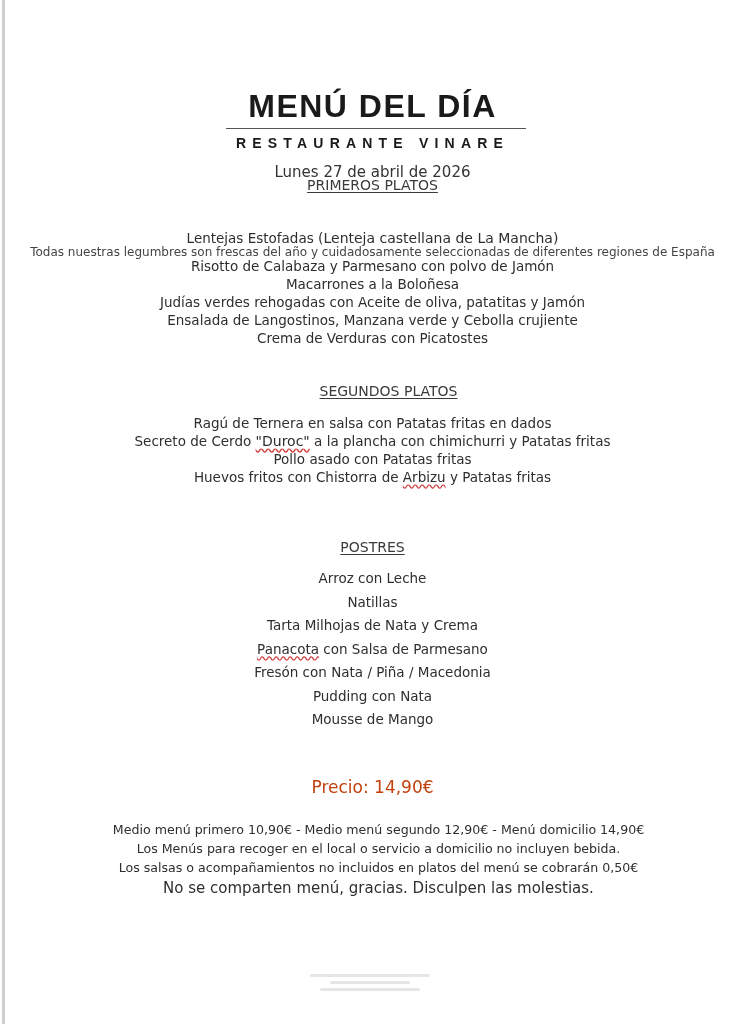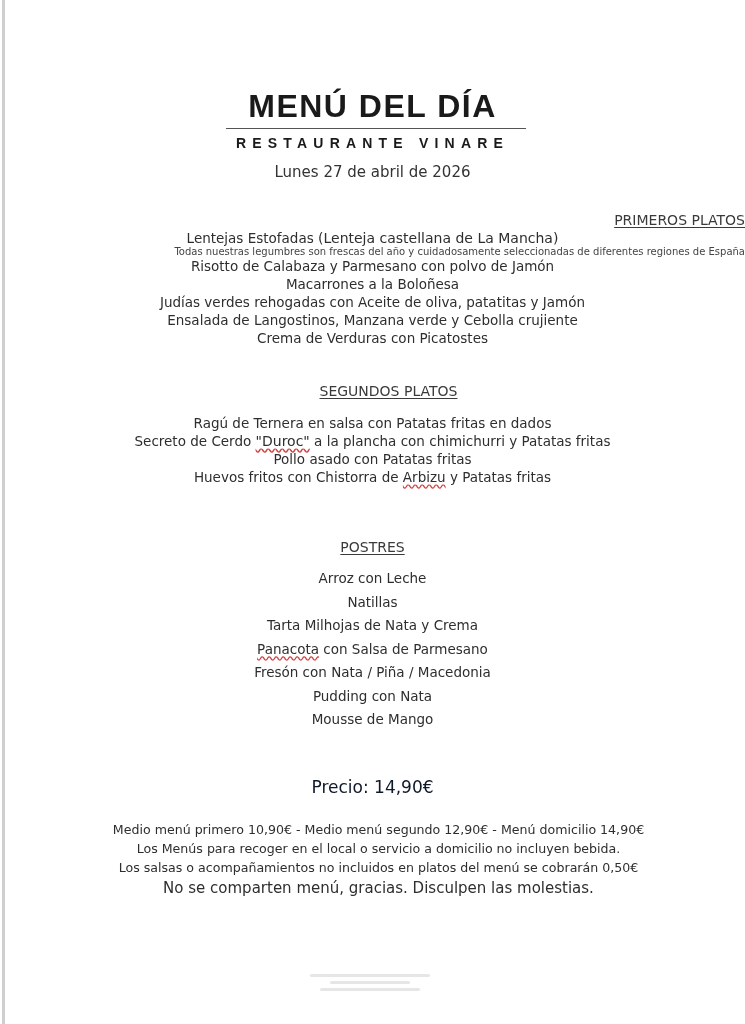--- a/index.html
+++ b/index.html
@@ -17,42 +17,42 @@
   .subtitle {
     position:absolute; left:0; width:745px; top:135px;
     font-family:"Liberation Sans", sans-serif; font-weight:bold; font-size:14px; letter-spacing:6.2px; color:#1a1a1a;
   }
   .date { position:absolute; left:0; width:745px; top:163px; font-size:15px; color:#333; }
   .heading { position:absolute; left:0; width:745px; font-size:14px; color:#3a3a3a; }
   .heading span { text-decoration:underline; text-underline-offset:2px; }
   .list { position:absolute; left:0; width:745px; font-size:13.5px; color:#2e2e2e; }
   .list .item { height:18px; line-height:18px; white-space:nowrap; }
   .list .small { font-size:14px; }
-  .list .note { font-size:10px; height:10px; line-height:10px; color:#444;text-align:right; }
+  .list .note { font-size:12px; height:10px; line-height:10px; color:#444; }
   .desserts .item { height:23.5px; line-height:23.5px; }
-  .price { position:absolute; left:0; width:745px; top:777px; font-size:17px; color:#0f172a; }
+  .price { position:absolute; left:0; width:745px; top:777px; font-size:17px; color:#c2410c; }
   .info { position:absolute; left:0; width:745px; top:820px; font-size:12.6px; color:#2e2e2e; }
   .info .line { height:19px; line-height:19px; white-space:nowrap;padding-left:12px; }
   .info .big { font-size:15px; height:22px; line-height:22px; }
   .spell { text-decoration: underline wavy #d04040; text-underline-offset:2px; }
   .footer { position:absolute; left:300px; width:140px; top:970px; text-align:center; }
   .footer div { height:3px; margin:4px auto; background:#e6e6e6; border-radius:2px; }
 </style>
 </head>
 <body>
 
 <div class="edge"></div>
 
 <div class="page">
   <div class="title">MENÚ DEL DÍA</div>
   <div class="rule"></div>
   <div class="subtitle">RESTAURANTE VINARE</div>
   <div class="date">Lunes 27 de abril de 2026</div>
 
-  <div class="heading" style="top:212px;text-align:right;">
+  <div class="heading" style="top:177px;">
     <span>PRIMEROS PLATOS</span>
   </div>
   <div class="list" style="top:229px;">
     <div class="item">
       <span>Lentejas Estofadas</span>
       <span class="small">(Lenteja castellana de La Mancha)</span>
     </div>
     <div class="item note">Todas nuestras legumbres son frescas del año y cuidadosamente seleccionadas de diferentes regiones de España</div>
     <div class="item">Risotto de Calabaza y Parmesano con polvo de Jamón</div>
     <div class="item">Macarrones a la Boloñesa</div>

